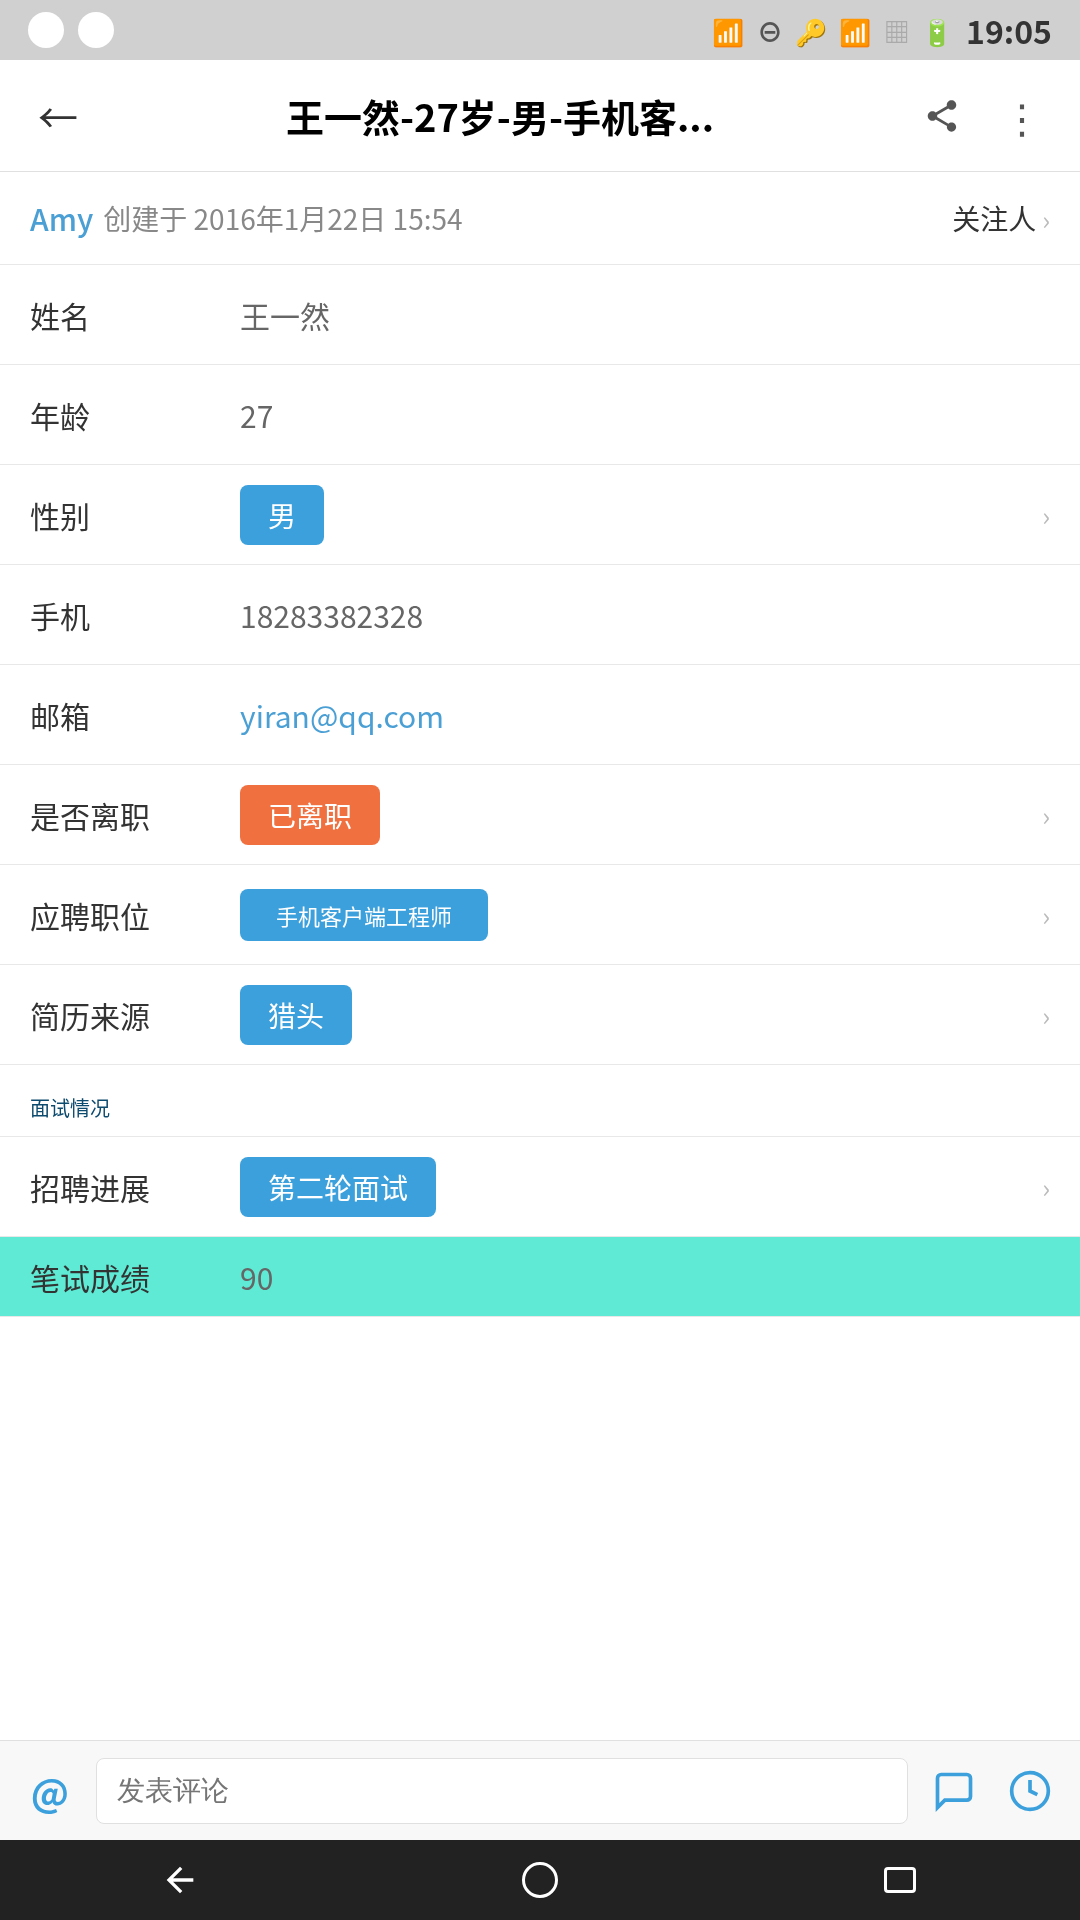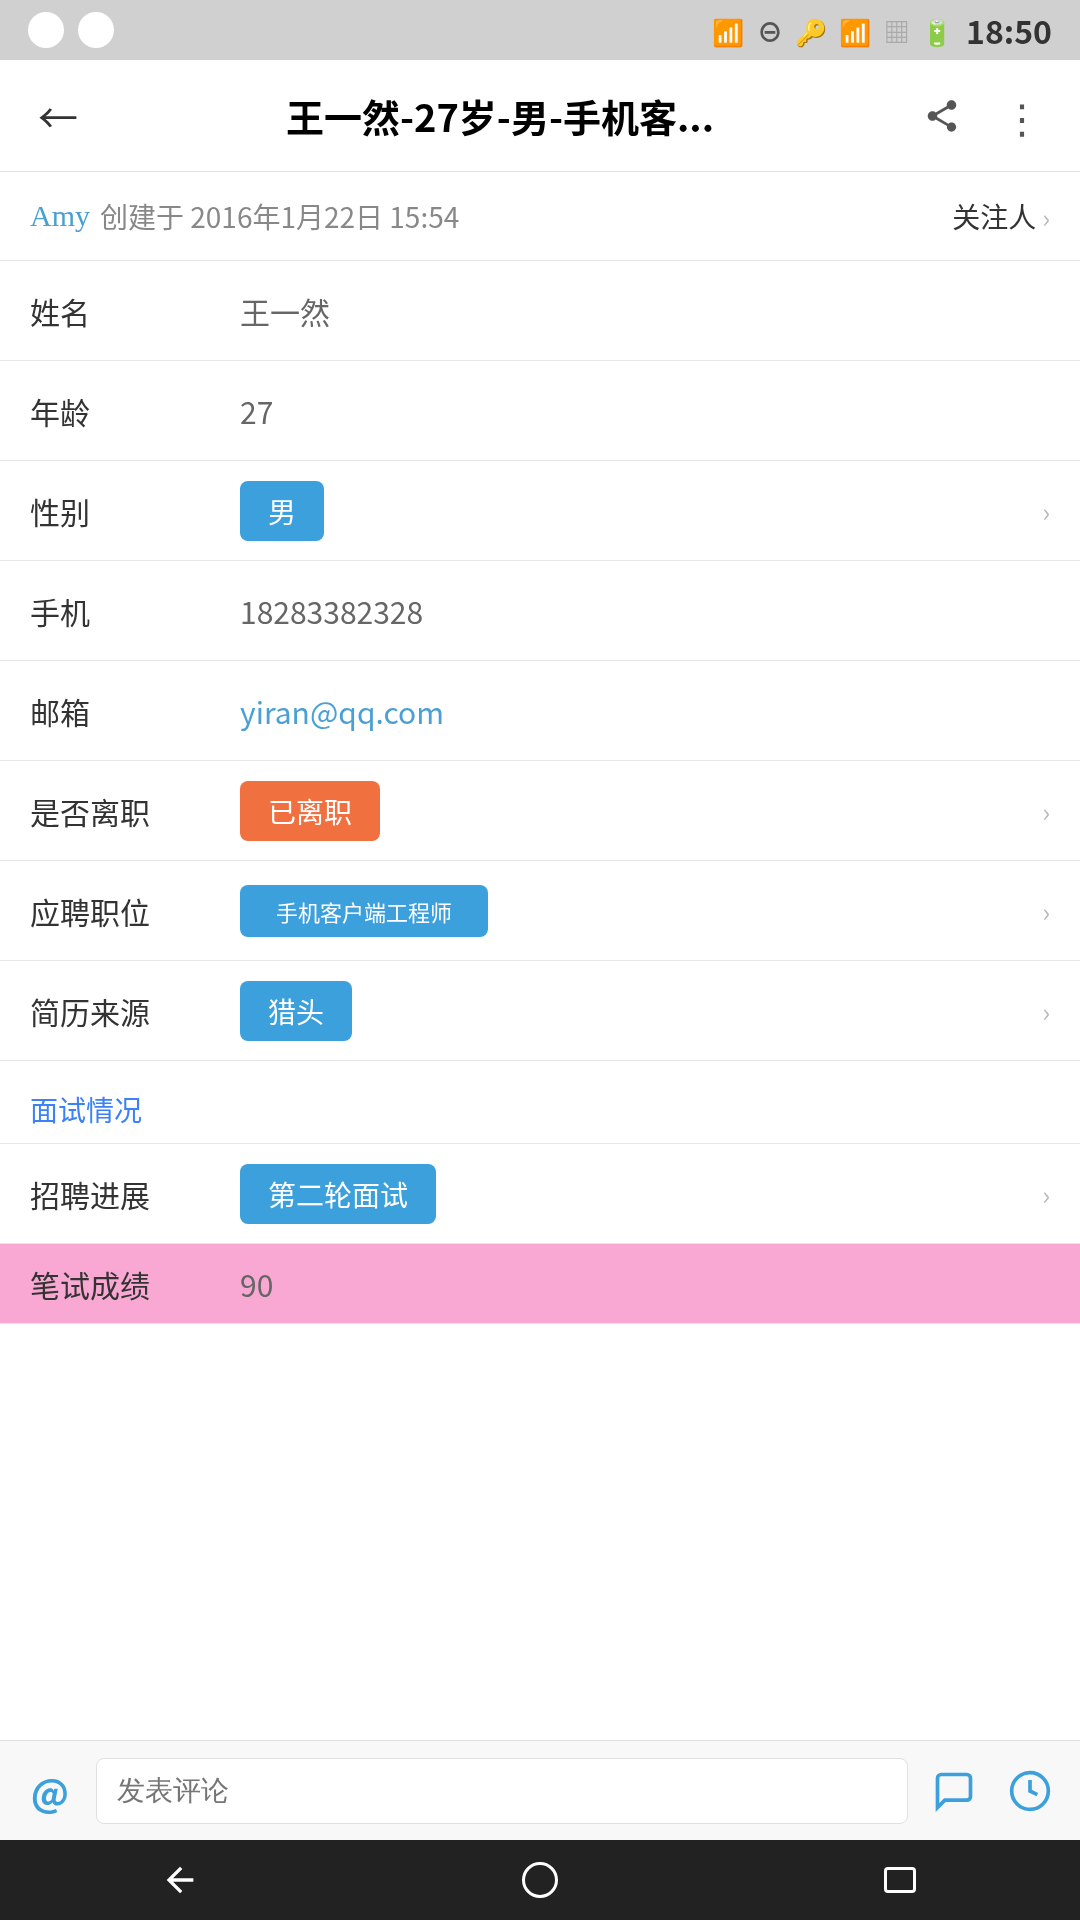--- a/index.html
+++ b/index.html
@@ -113,21 +113,20 @@
       display: flex;
       align-items: center;
       gap: 10px;
       font-size: 28px;
       color: #888;
     }
     .meta-author {
       color: #4a9fd4;
       font-size: 30px;
       font-weight: 500;
-      font-family: Liberation Serif, serif;
     }
     .meta-right {
       display: flex;
       align-items: center;
       gap: 6px;
       font-size: 28px;
       color: #333;
       cursor: pointer;
     }
     .meta-chevron {
@@ -177,22 +176,22 @@
 
     
     .email-link {
       color: #4a9fd4;
       text-decoration: none;
     }
 
     
     .section-header {
       padding: 28px 30px 14px;
-      font-size: 28px;
-      color: #3b82f6;
+      font-size: 20px;
+      color: #0c4a6e;
       background: #fff;
       border-bottom: 1px solid #e8e8e8;
     }
 
     
     .bottom-comment-bar {
       position: fixed;
       bottom: 80px;
       left: 0;
       width: 1080px;
@@ -261,21 +260,21 @@
       cursor: pointer;
     }
 
     
     .partial-row {
       display: flex;
       align-items: center;
       min-height: 80px;
       padding: 0 30px;
       border-bottom: 1px solid #e8e8e8;
-      background: #f9a8d4;
+      background: #5eead4;
       overflow: hidden;
     }
   </style>
 </head>
 <body>
 
 <div class="status-bar">
   <div class="status-bar-left">
     <div class="status-icon">
       <svg width="22" height="22" viewBox="0 0 24 24" fill="white">
@@ -295,21 +294,21 @@
 
     <span style="font-size:26px;color:#555;">⊖</span>
 
     <span style="font-size:26px;color:#555;">🔑</span>
 
     <span style="font-size:26px;color:#555;">📶</span>
 
     <span style="font-size:26px;color:#aaa;">▦</span>
 
     <span style="font-size:26px;color:#555;">🔋</span>
-    <span class="status-time">18:50</span>
+    <span class="status-time">19:05</span>
   </div>
 </div>
 
 <div class="app-bar">
   <div class="back-btn">
     <span class="back-arrow">←</span>
   </div>
   <div class="app-title">王一然-27岁-男-手机客...</div>
   <div class="app-bar-actions">
     <div class="icon-btn">

